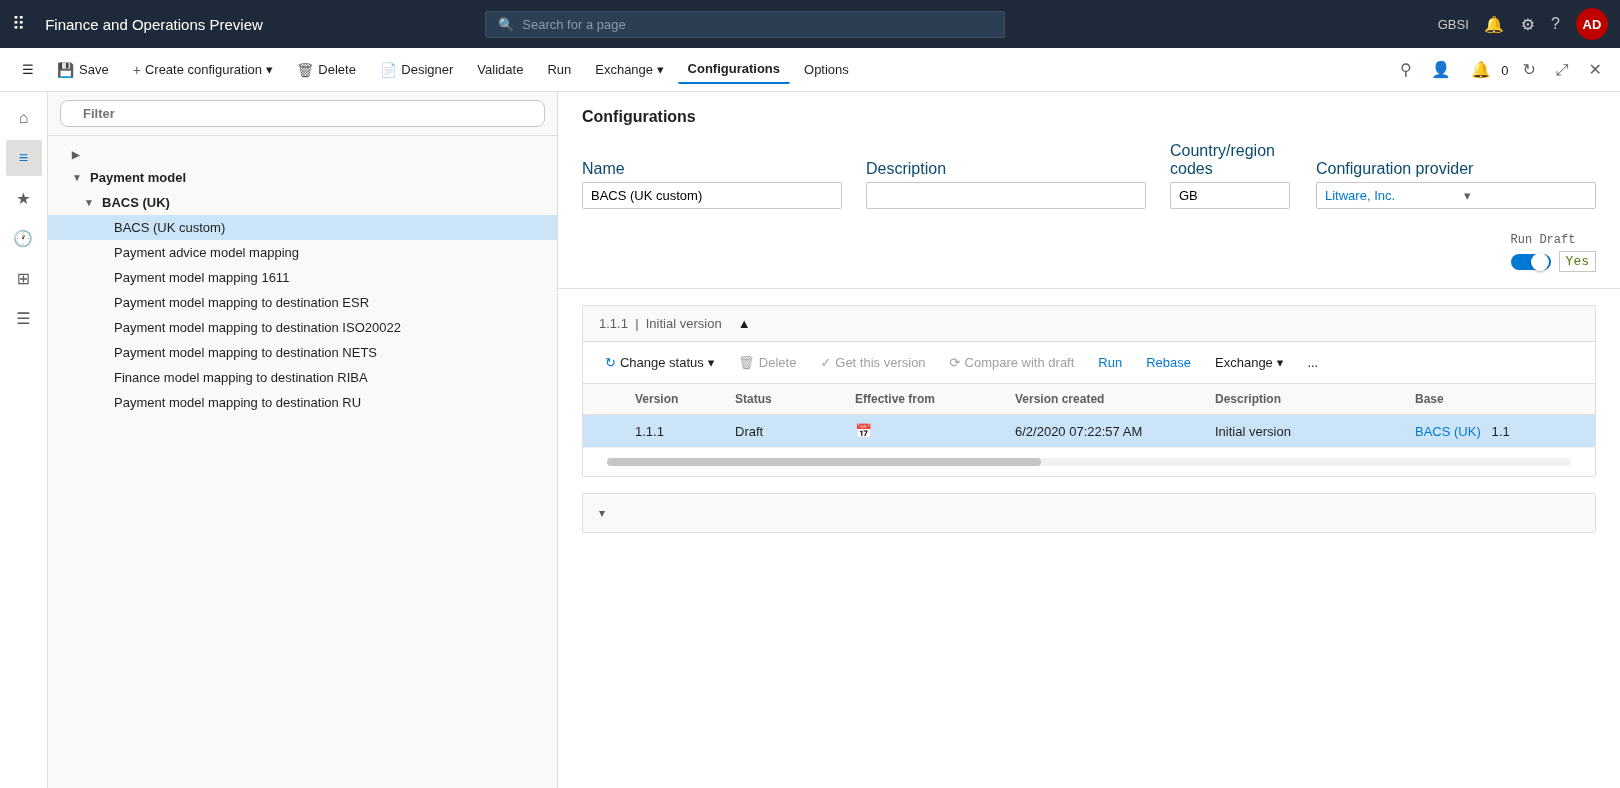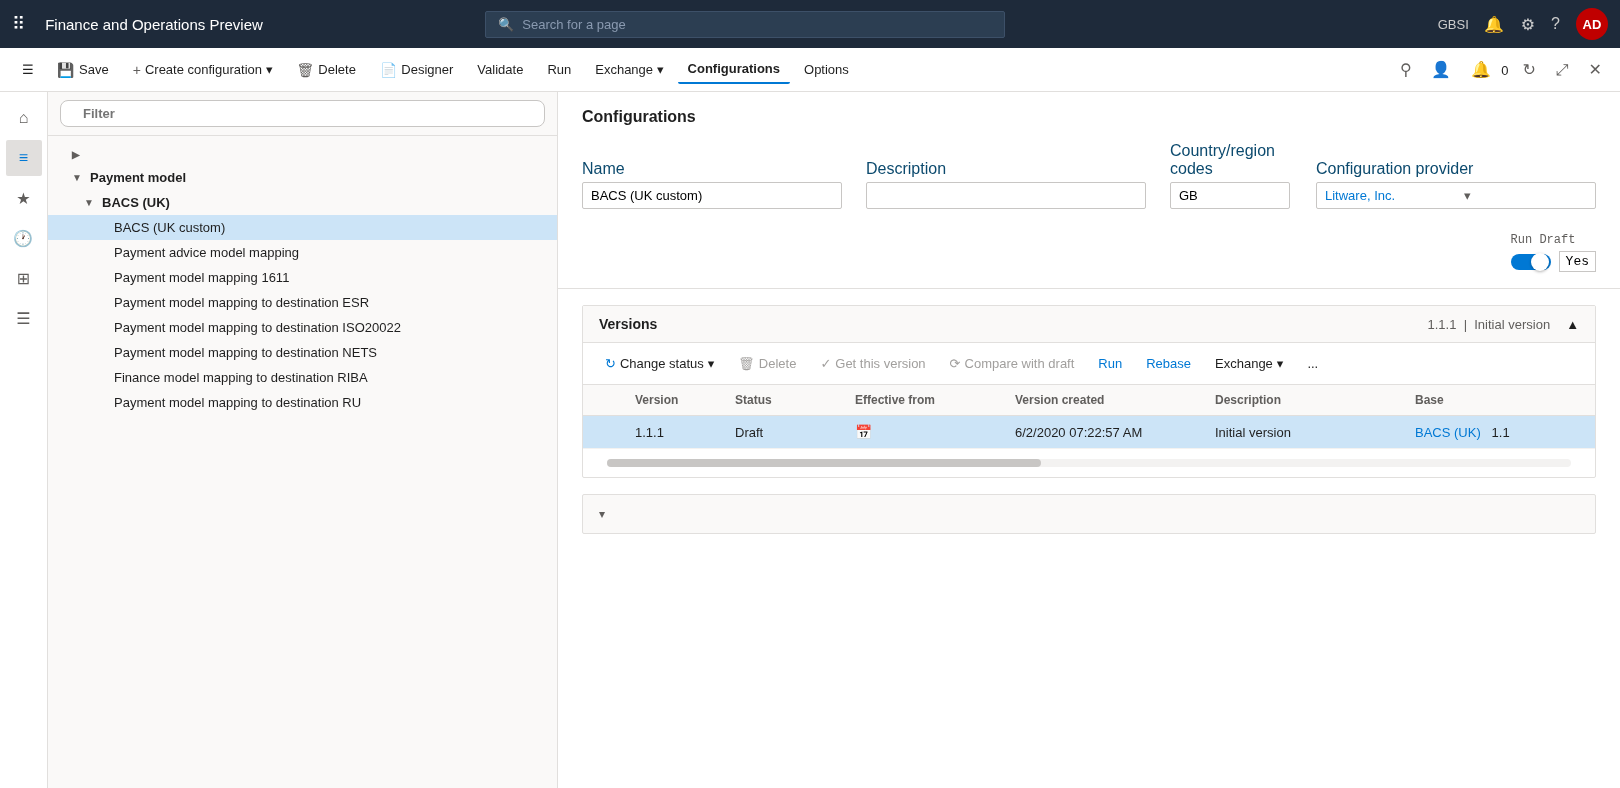--- a/index.html
+++ b/index.html
@@ -273,21 +273,21 @@
       top: 1px;
       right: 2px;
       width: 18px;
       height: 18px;
       background: #fff;
       border-radius: 50%;
       box-shadow: 0 1px 3px rgba(0,0,0,0.3);
     }
     .run-draft-val {
       font-size: 13px;
-      color: #000000;
+      color: #4d7c0f;
       border: 1px solid #c8c6c4;
       padding: 2px 6px;
       background: #fff;
     }
 
     
     .versions-section {
       margin: 0 24px;
       border: 1px solid #e1dfdd;
       margin-top: 16px;
@@ -588,21 +588,20 @@
                 <div class="thumb"></div>
               </div>
               <span class="run-draft-val">Yes</span>
             </div>
           </div>
         </div>
       </div>
 
       <div class="versions-section">
         <div class="versions-header">
-          <span class="versions-title">Versions</span>
           <span class="versions-meta">
             <span>1.1.1</span>
             &nbsp;|&nbsp;
             <span>Initial version</span>
           </span>
           <span>▲</span>
         </div>
 
         <div class="versions-toolbar">
           <button class="toolbar-btn">

